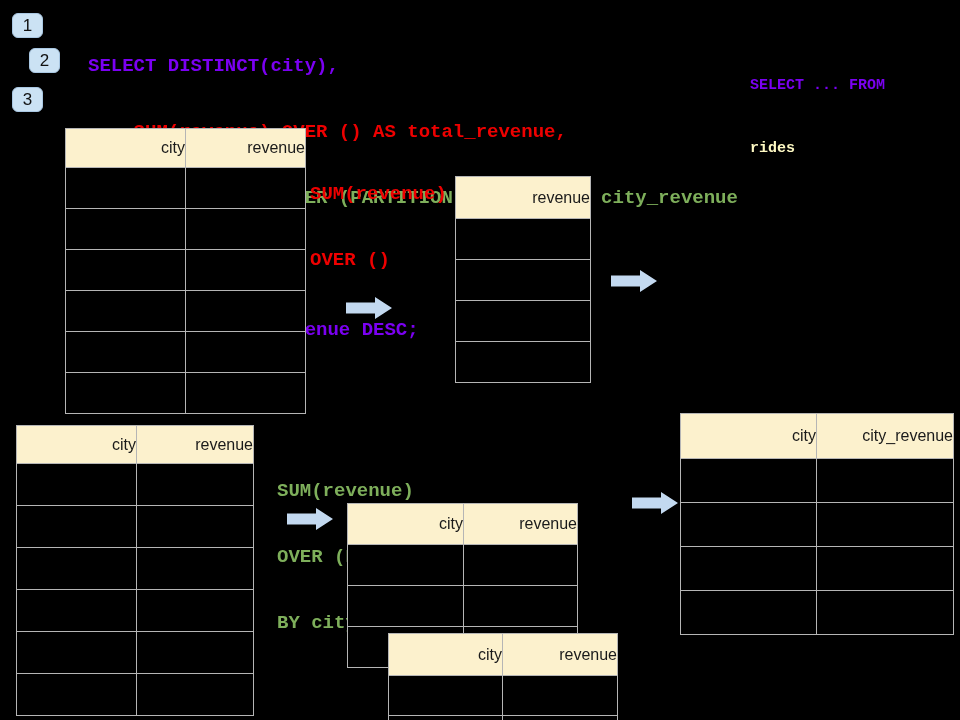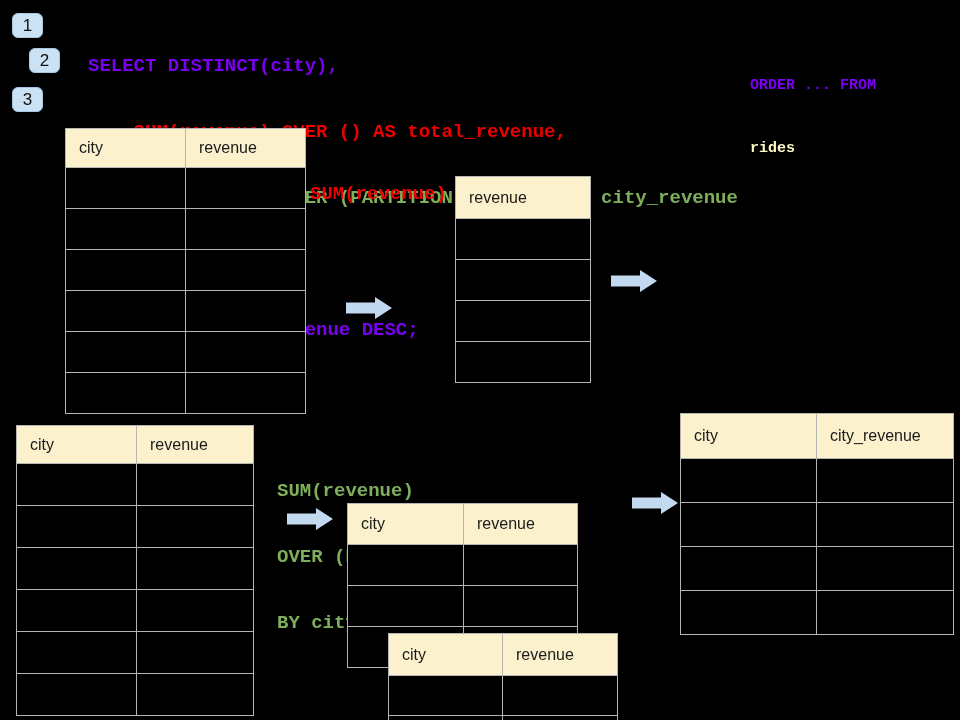--- a/index.html
+++ b/index.html
@@ -43,21 +43,21 @@
     position: absolute;
     border-collapse: collapse;
     table-layout: fixed;
     font-size: 16px;
     color: #1a1a1a;
   }
   table.tbl th {
     background: var(--header_fill, #FCF1CD);
     border: 1px solid var(--table_border, #B5B5B5);
     font-weight: 400;
-    text-align: left;
+    text-align: right;
     padding: 0 0 0 13px;
     overflow: hidden;
   }
   table.tbl td {
     background: #000;
     border: 1px solid var(--table_border, #B5B5B5);
     padding: 0;
   }
   .t1 { left: 65px;  top: 128px; width: 240px; }
   .t1 thead tr { height: 39px; }  .t1 tbody tr { height: 41px; }
@@ -97,26 +97,27 @@
 
   <div class="code sql-main">
     <span class="code-line" style="color: rgb(123, 0, 242);">SELECT DISTINCT(city),</span>
     <span class="code-line" style="color: rgb(238, 0, 0);">    SUM(revenue) OVER () AS total_revenue,</span>
     <span class="code-line" style="color: rgb(126, 175, 91);">    SUM(revenue) OVER (PARTITION BY city) as city_revenue</span>
     <span class="code-line" style="color: rgb(123, 0, 242);">  FROM rides</span>
     <span class="code-line" style="color: rgb(123, 0, 242);">  ORDER by city_revenue DESC;</span>
   </div>
 
   <div class="code side-note">
-    <span class="code-line" style="color: rgb(123, 0, 242);">ORDER ... FROM</span>
+    <span class="code-line" style="color: rgb(123, 0, 242);">SELECT ... FROM</span>
     <span class="code-line" style="color: #fef9c3;">rides</span>
   </div>
 
   <div class="code ann-total">
     <span class="code-line" style="color: rgb(238, 0, 0);">SUM(revenue)</span>
+    <span class="code-line" style="color: rgb(238, 0, 0);">OVER ()</span>
   </div>
 
   <div class="code ann-partition">
     <span class="code-line" style="color: rgb(126, 175, 91);">SUM(revenue)</span>
     <span class="code-line" style="color: rgb(126, 175, 91);">OVER (PARTITION</span>
     <span class="code-line" style="color: rgb(126, 175, 91);">BY city)</span>
   </div>
 
   <table class="tbl t1">
     <colgroup>

